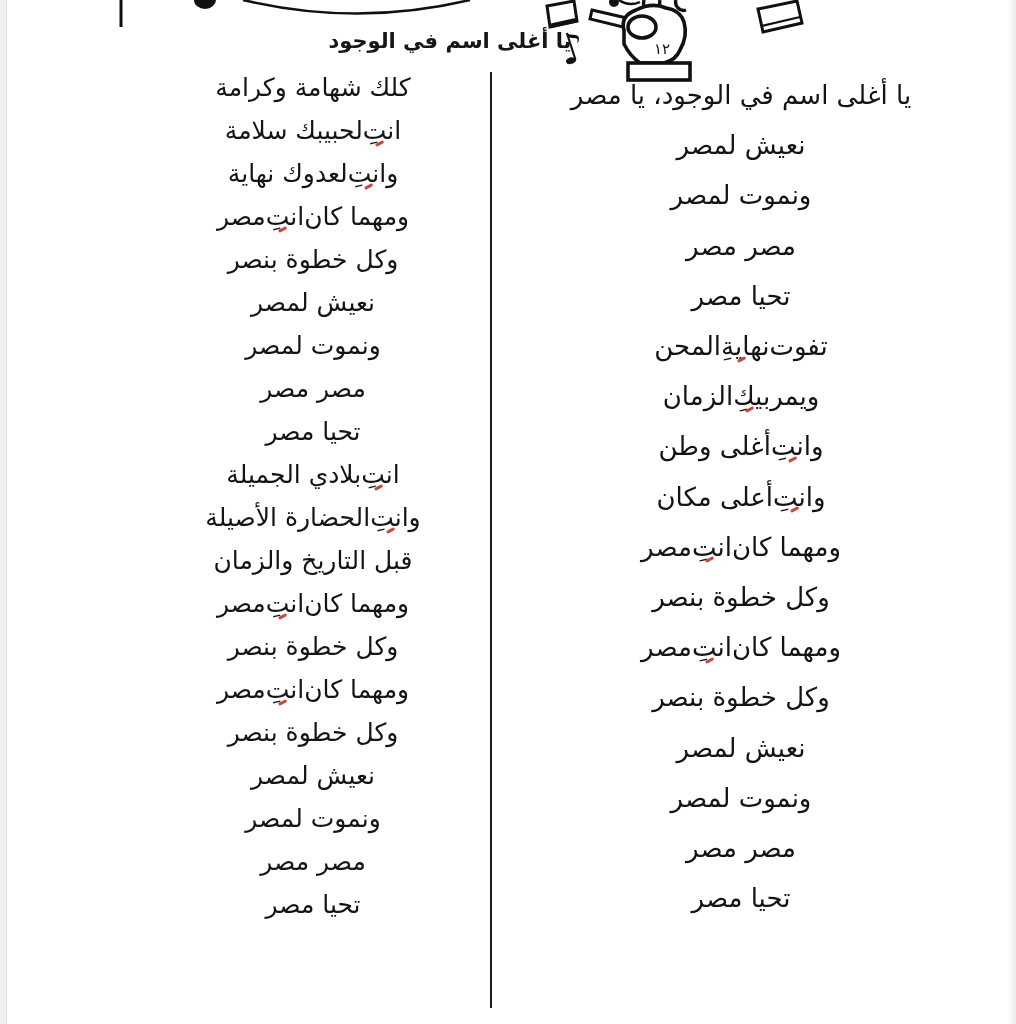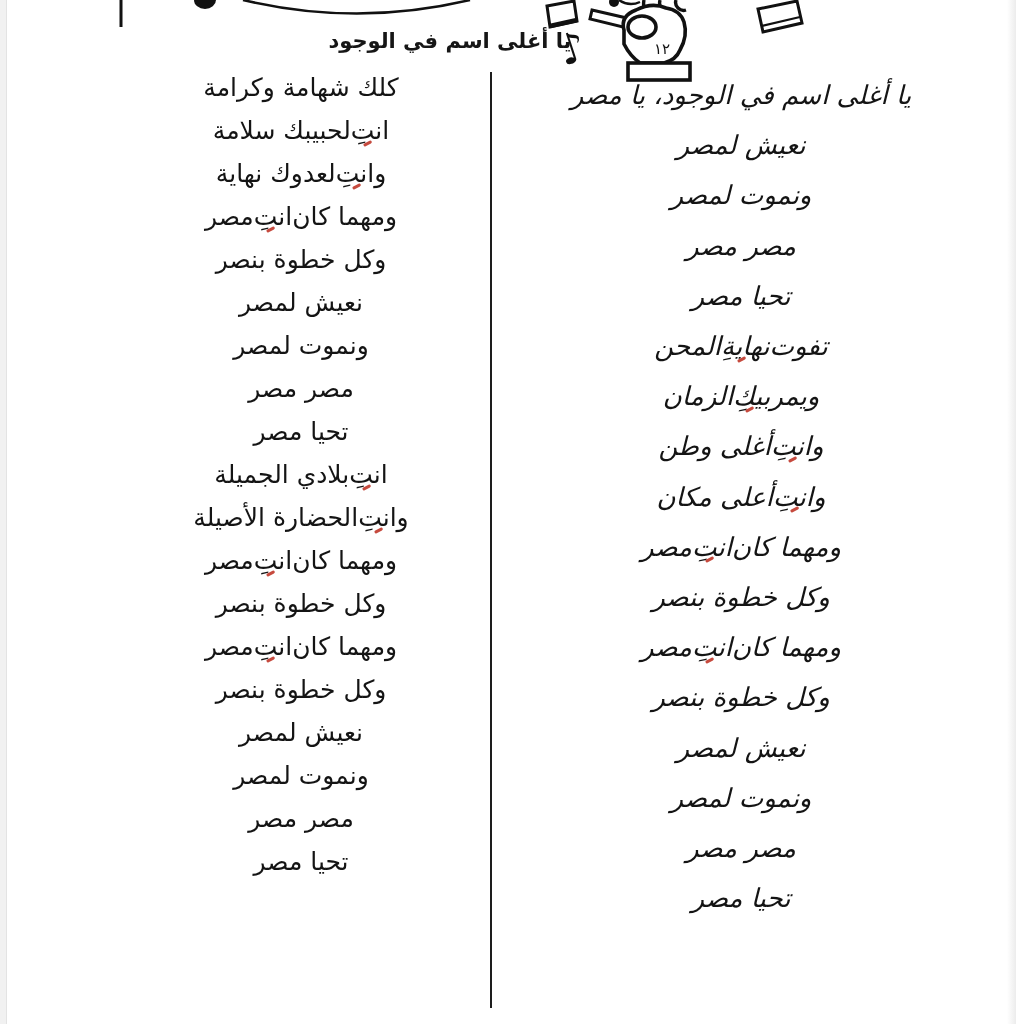--- a/index.html
+++ b/index.html
@@ -33,22 +33,22 @@
     direction:rtl;
     letter-spacing:0;
   }
   
   .divider {
     position:absolute; left:490px; top:72px; width:2px; height:936px;
     background:#1d1d1d;
   }
   
   .col { position:absolute; direction:rtl; }
-  .col-right { left:511px; top:70px;  width:460px;font-style:italic; }
-  .col-left  { left:112px; top:66px;  width:378px; }
+  .col-right { left:511px; top:70px;  width:460px; }
+  .col-left  { left:124px; top:66px;  width:378px; }
   .col-right .line { height:50.2px; font-size:26px; }
   .col-left  .line { height:43px;   font-size:25px; }
   .line {
     display:flex; align-items:center; justify-content:center;
     white-space:nowrap;
     color:#141414;
   }
   
   .mw { position:relative; }
   .mw::after {
@@ -137,20 +137,21 @@
     <div class="line"><span class="mw">انتِ</span> لحبيبك سلامة</div>
     <div class="line"><span class="mw">وانتِ</span> لعدوك نهاية</div>
     <div class="line">ومهما كان <span class="mw">انتِ</span> مصر</div>
     <div class="line">وكل خطوة بنصر</div>
     <div class="line">نعيش لمصر</div>
     <div class="line">ونموت لمصر</div>
     <div class="line">مصر مصر</div>
     <div class="line">تحيا مصر</div>
     <div class="line"><span class="mw">انتِ</span> بلادي الجميلة</div>
     <div class="line"><span class="mw">وانتِ</span> الحضارة الأصيلة</div>
+    <div class="line">قبل التاريخ والزمان</div>
     <div class="line">ومهما كان <span class="mw">انتِ</span> مصر</div>
     <div class="line">وكل خطوة بنصر</div>
     <div class="line">ومهما كان <span class="mw">انتِ</span> مصر</div>
     <div class="line">وكل خطوة بنصر</div>
     <div class="line">نعيش لمصر</div>
     <div class="line">ونموت لمصر</div>
     <div class="line">مصر مصر</div>
     <div class="line">تحيا مصر</div>
   </div>
 

